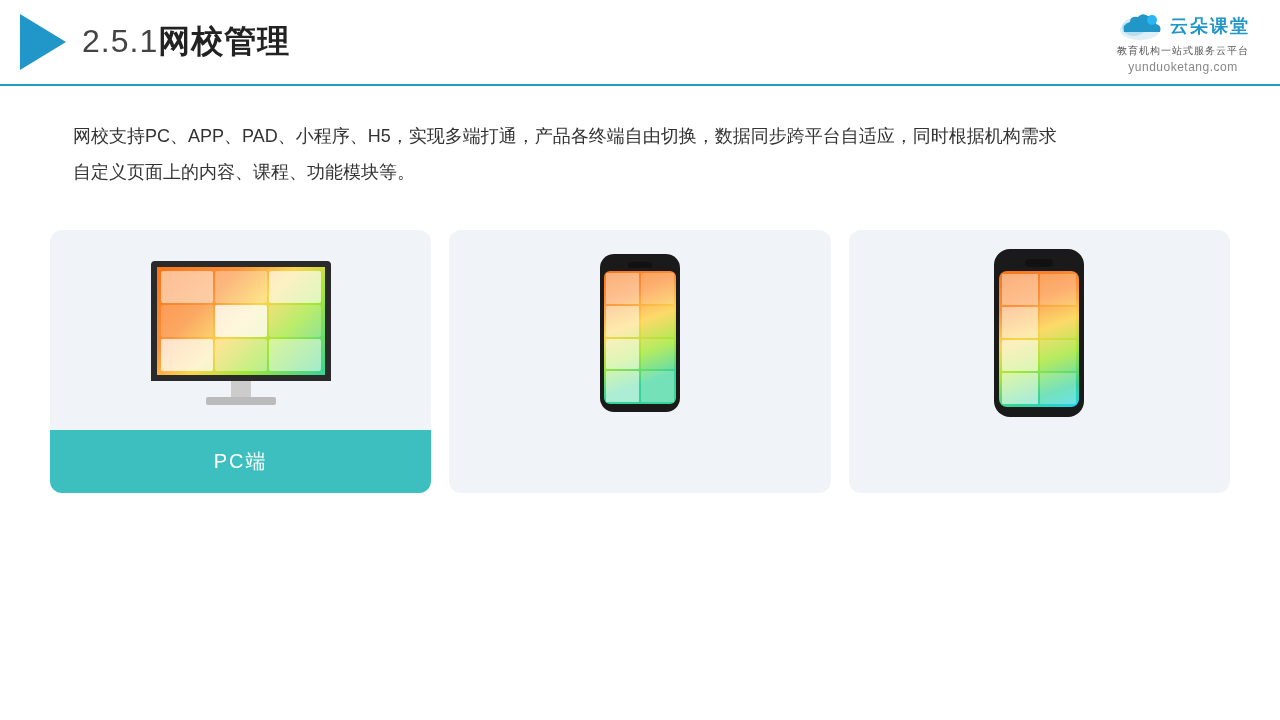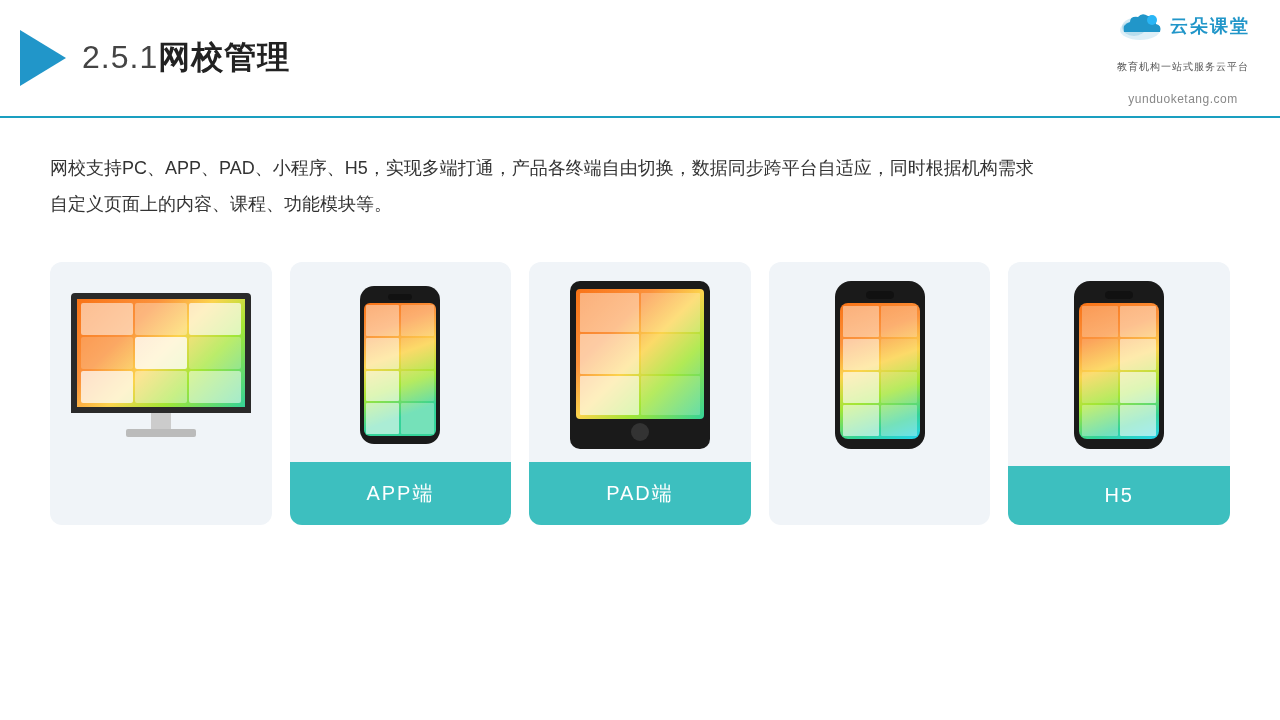--- a/index.html
+++ b/index.html
@@ -35,21 +35,21 @@
     .page-title {
       font-size: 32px;
       font-weight: bold;
       color: #222;
       letter-spacing: 1px;
     }
     .logo-area {
       display: flex;
       flex-direction: column;
       align-items: center;
-      gap: 18px;
+      gap: 2px;
     }
     .logo-cloud {
       display: flex;
       align-items: center;
       gap: 6px;
     }
     .cloud-icon-wrap {
       position: relative;
       width: 48px;
       height: 32px;
@@ -76,20 +76,21 @@
       letter-spacing: 0.5px;
     }
 
     
     .description {
       padding: 32px 50px 10px 50px;
       font-size: 18px;
       color: #333;
       line-height: 2;
       max-width: 1100px;
+      margin-left: 23px;
     }
 
     
     .cards-container {
       display: flex;
       gap: 18px;
       padding: 30px 50px 0 50px;
       justify-content: space-between;
     }
 
@@ -341,59 +342,41 @@
               <div class="screen-block c6"></div>
             <div class="screen-block c7"></div>
               <div class="screen-block c8"></div>
               <div class="screen-block c1"></div>
           </div>
         </div>
         <div class="monitor-neck"></div>
         <div class="monitor-base"></div>
       </div>
     </div>
+    <div class="card-label">PC端</div>
   </div>
 
   <div class="card">
     <div class="card-image-area">
       <div class="app-phone-frame">
         <div class="app-phone-notch"></div>
         <div class="app-phone-screen">
           <div class="screen-cell c1"></div>
             <div class="screen-cell c2"></div>
           <div class="screen-cell c3"></div>
             <div class="screen-cell c4"></div>
           <div class="screen-cell c5"></div>
             <div class="screen-cell c6"></div>
           <div class="screen-cell c7"></div>
             <div class="screen-cell c8"></div>
         </div>
       </div>
     </div>
-    <div class="card-label">APP端</div>
-  </div>
-
-  <div class="card">
-    <div class="card-image-area">
-      <div class="tablet-device">
-        <div class="tablet-frame">
-          <div class="tablet-screen">
-            <div class="screen-cell c1"></div>
-              <div class="screen-cell c2"></div>
-            <div class="screen-cell c3"></div>
-              <div class="screen-cell c4"></div>
-            <div class="screen-cell c5"></div>
-              <div class="screen-cell c6"></div>
-          </div>
-          <div class="tablet-home"></div>
-        </div>
-      </div>
-    </div>
-    <div class="card-label">PAD端</div>
-  </div>
+  </div>
+
 
   <div class="card">
     <div class="card-image-area">
       <div class="phone-device">
         <div class="phone-frame">
           <div class="phone-notch"></div>
           <div class="phone-screen">
             <div class="screen-cell c1"></div>
               <div class="screen-cell c2"></div>
             <div class="screen-cell c3"></div>
@@ -401,34 +384,14 @@
             <div class="screen-cell c5"></div>
               <div class="screen-cell c6"></div>
             <div class="screen-cell c7"></div>
               <div class="screen-cell c8"></div>
           </div>
         </div>
       </div>
     </div>
   </div>
 
-  <div class="card">
-    <div class="card-image-area">
-      <div class="phone-device">
-        <div class="phone-frame">
-          <div class="phone-notch"></div>
-          <div class="phone-screen">
-            <div class="screen-cell c2"></div>
-              <div class="screen-cell c1"></div>
-            <div class="screen-cell c4"></div>
-              <div class="screen-cell c3"></div>
-            <div class="screen-cell c6"></div>
-              <div class="screen-cell c5"></div>
-            <div class="screen-cell c8"></div>
-              <div class="screen-cell c7"></div>
-          </div>
-        </div>
-      </div>
-    </div>
-    <div class="card-label">H5</div>
-  </div>
 
 </div>
 
 </body></html>

